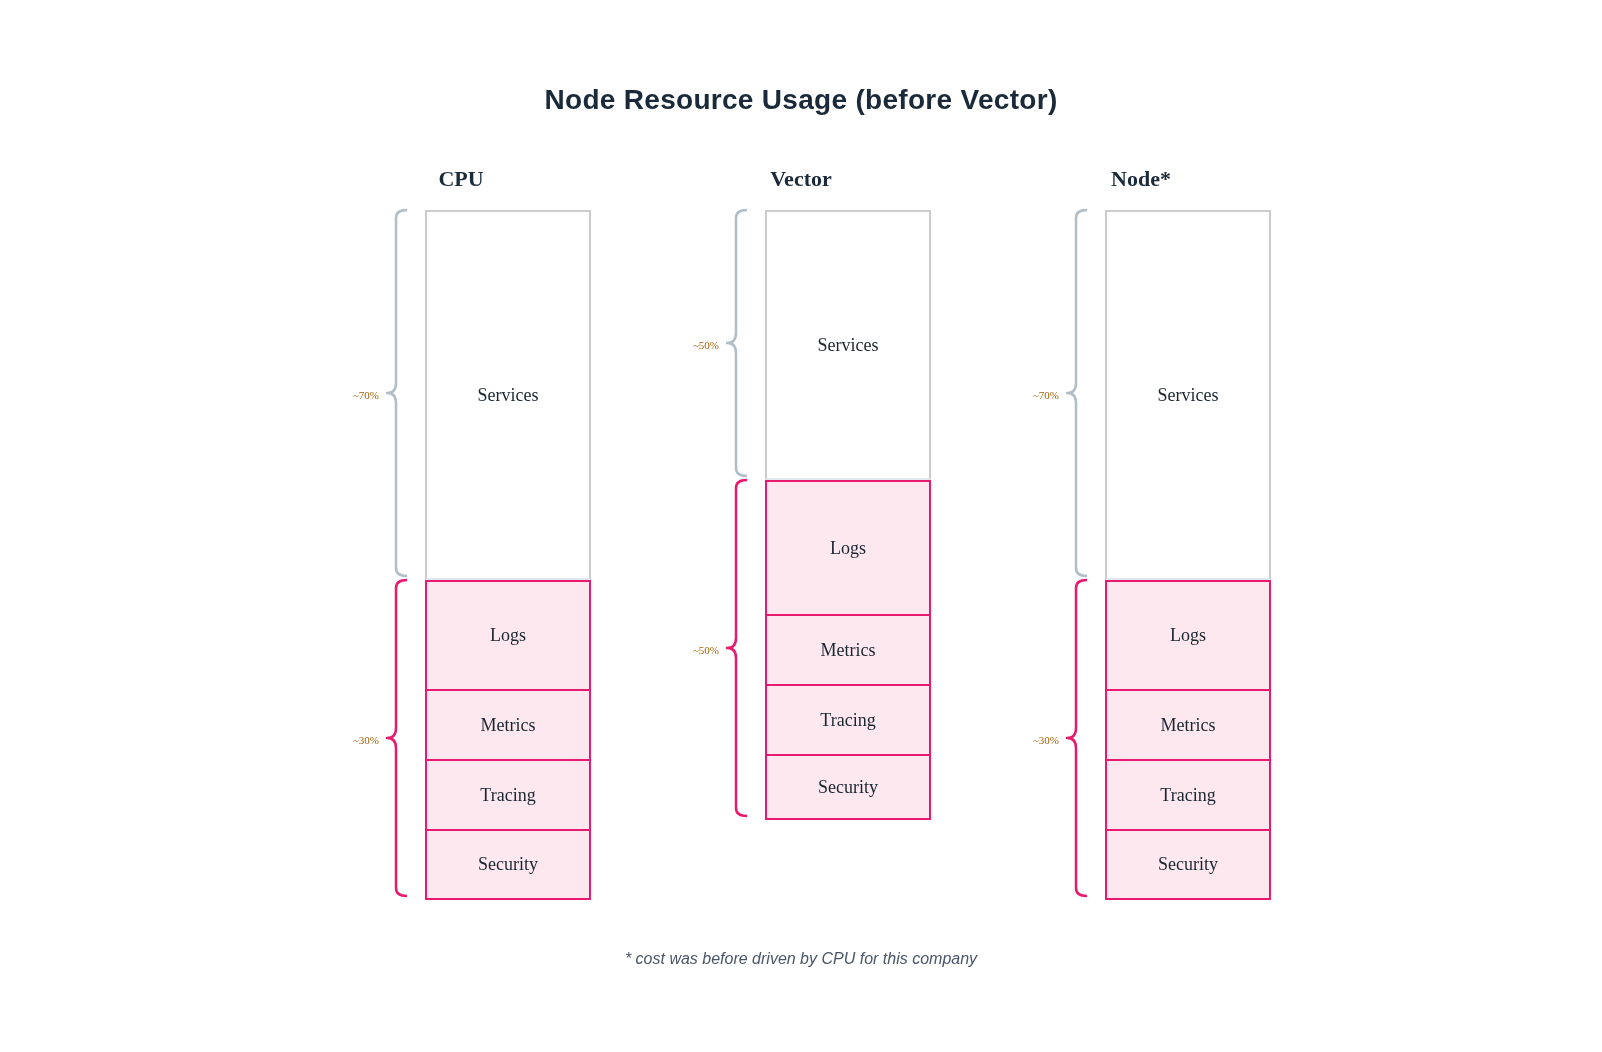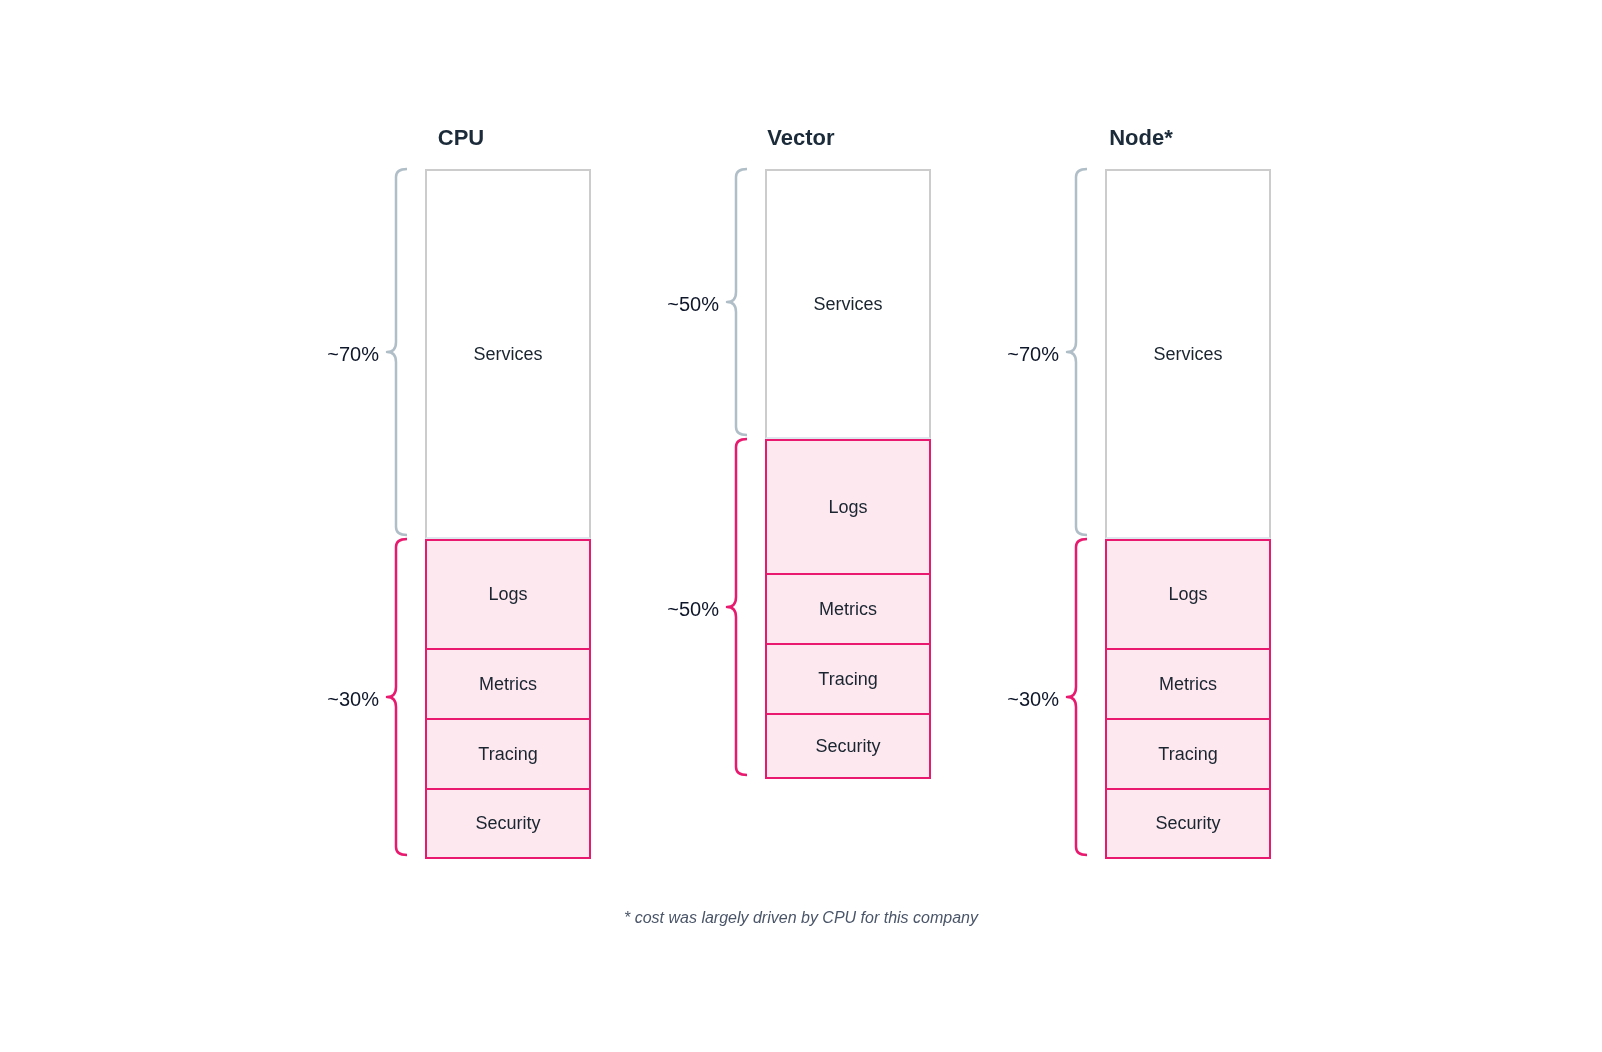--- a/index.html
+++ b/index.html
@@ -26,20 +26,21 @@
       margin-bottom: 50px;
       letter-spacing: 0.3px;
     }
     .columns-wrapper {
       display: flex;
       flex-direction: row;
       align-items: flex-start;
       justify-content: center;
       gap: 80px;
       width: 100%;
+      font-family: Liberation Serif, serif;
     }
     .footnote {
       margin-top: 50px;
       font-size: 16px;
       color: #4a5568;
       font-style: italic;
     }
 
     .column-wrapper {
       display: flex;
@@ -71,22 +72,22 @@
       align-items: center;
       gap: 4px;
     }
     .bracket-bot-area {
       display: flex;
       flex-direction: row;
       align-items: center;
       gap: 4px;
     }
     .pct-text {
-      font-size: 20px;
-      color: #0f172a;
+      font-size: 11px;
+      color: #a16207;
       font-weight: 400;
     }
     .bar-col {
       display: flex;
       flex-direction: column;
       width: 180px;
       padding-left: 14px;
     }
     .seg {
       display: flex;
@@ -96,20 +97,21 @@
       font-weight: 500;
       color: #222;
       border-left: 2.5px solid #ccc;
       border-right: 2.5px solid #ccc;
     }
   </style>
 </head>
 <body>
 
 <div class="chart-container">
+  <h1 class="chart-title">Node Resource Usage (before Vector)</h1>
 
   <div class="columns-wrapper" id="columns-wrapper">
 
   <div class="column-wrapper">
         <div class="col-title">CPU</div>
         <div class="full-bar-row">
           <div class="bracket-col">
             <div class="bracket-top-area" style="height: 370px; align-items: center; display: flex; flex-direction: row; justify-content: flex-end; gap: 6px;">
               <span class="pct-text">~70%</span>
               <div><svg width="22" height="370" viewBox="0 0 22 370" fill="none" xmlns="http://www.w3.org/2000/svg">
@@ -209,14 +211,14 @@
               <span style="font-size: 18px; font-weight: 500; color: rgb(26, 37, 48);">Tracing</span>
             </div>
             <div class="seg" style="height: 70px; background: rgb(253, 232, 240); border-width: 1.5px 2.5px 2.5px; border-style: solid; border-color: rgb(232, 25, 110);">
               <span style="font-size: 18px; font-weight: 500; color: rgb(26, 37, 48);">Security</span>
             </div>
           </div>
         </div>
       </div>
     </div>
 
-  <p class="footnote">* cost was largely driven by CPU for this company</p>
+  <p class="footnote">* cost was before driven by CPU for this company</p>
 </div>
 
 </body></html>

